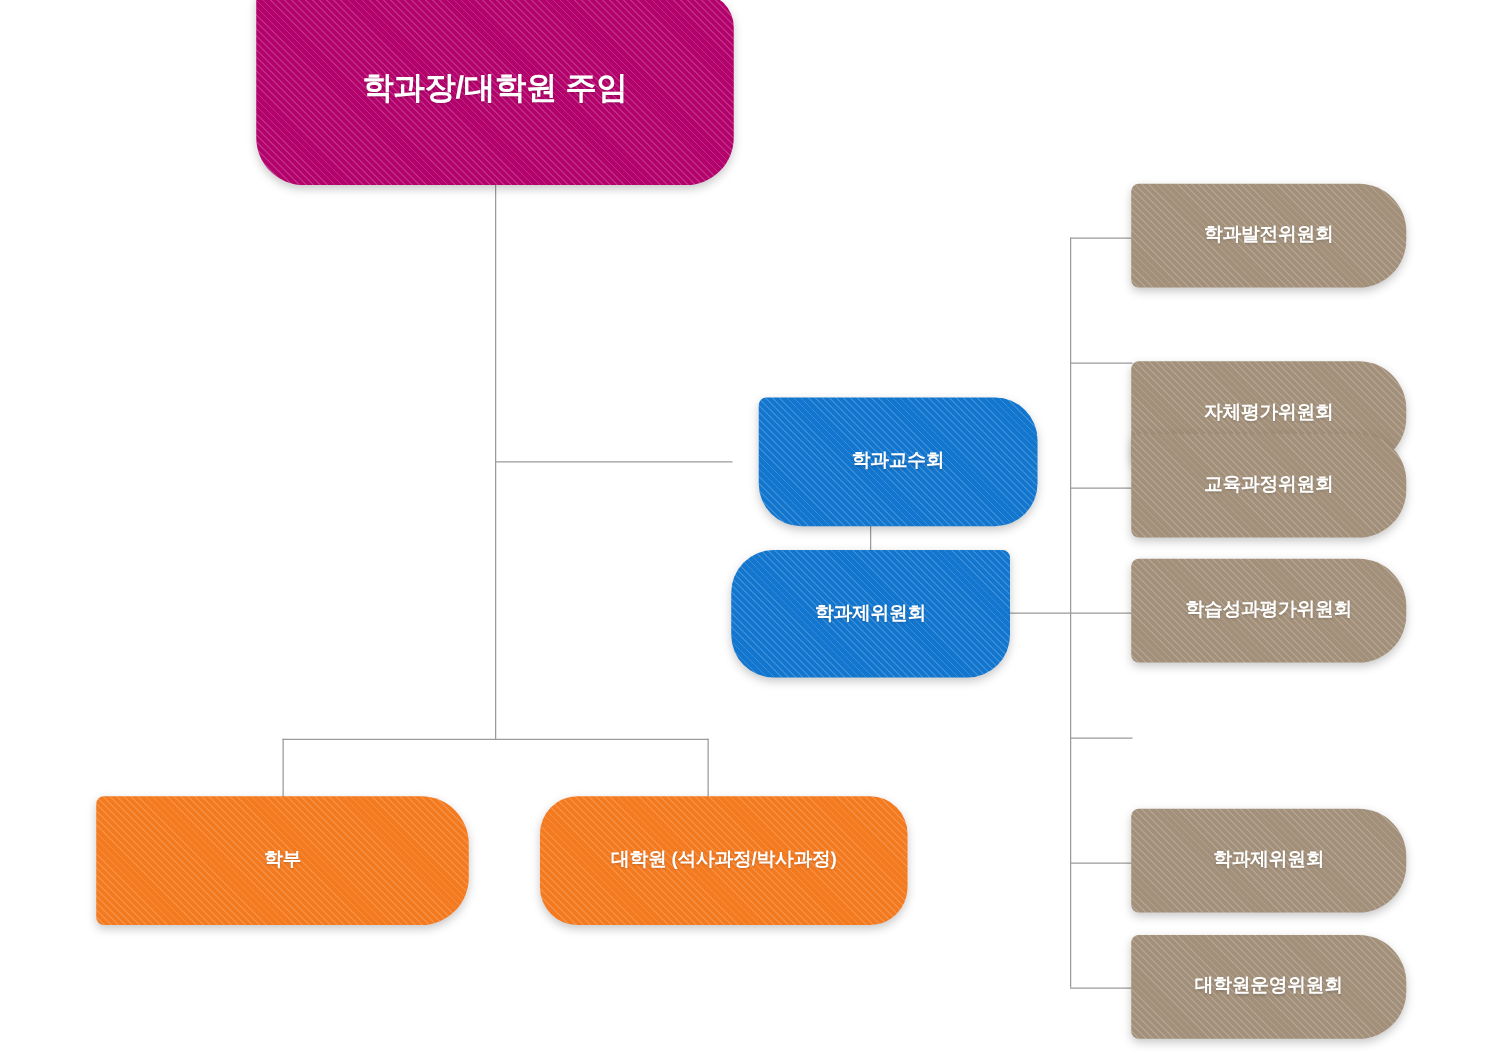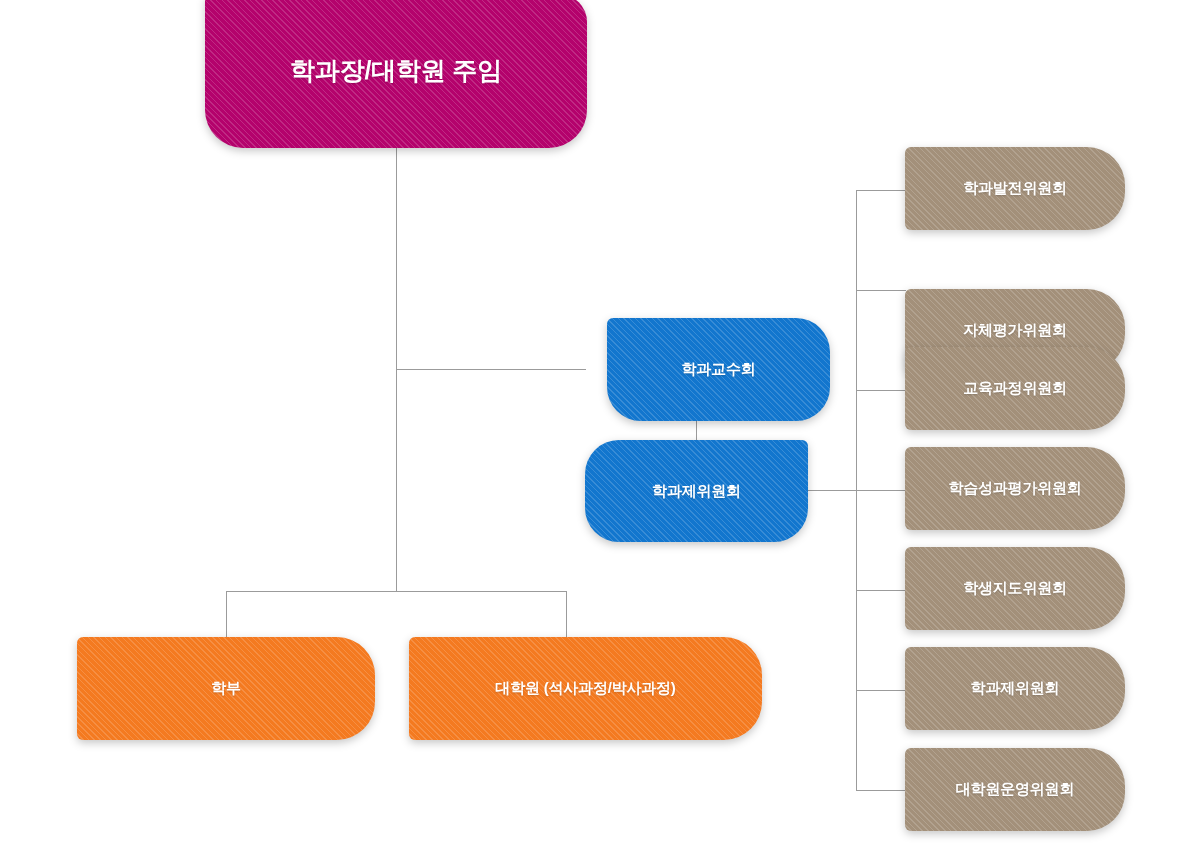--- a/index.html
+++ b/index.html
@@ -99,21 +99,21 @@
   
   .node-orange {
     background: #f47a20;
     font-size: 15px;
     font-weight: 600;
     top: 637px;
     height: 103px;
     border-radius: 6px 38px 38px 6px;
   }
   .node-orange-1 { left: 77px;  width: 298px; }
-  .node-orange-2 { left: 409px; width: 353px; }
+  .node-orange-2 { left: 432px; width: 294px; border-radius: 30px; }
 
   
   .node-tan {
     background: #a3907a;
     left: 905px;
     width: 220px;
     height: 83px;
     border-radius: 6px 38px 38px 6px;
     font-size: 15px;
     font-weight: 600;
@@ -171,23 +171,20 @@
   </div>
   <div class="node node-tan" style="top:257px;margin-top:32px;">
     <span class="label">자체평가위원회</span>
   </div>
   <div class="node node-tan" style="top:347px;">
     <span class="label">교육과정위원회</span>
   </div>
   <div class="node node-tan" style="top:447px;">
     <span class="label">학습성과평가위원회</span>
   </div>
-  <div class="node node-tan" style="top:547px;">
-    <span class="label">학생지도위원회</span>
-  </div>
   <div class="node node-tan" style="top:647px;">
     <span class="label">학과제위원회</span>
   </div>
   <div class="node node-tan" style="top:732px;margin-top:16px;">
     <span class="label">대학원운영위원회</span>
   </div>
 
 </div>
 
 </body></html>

